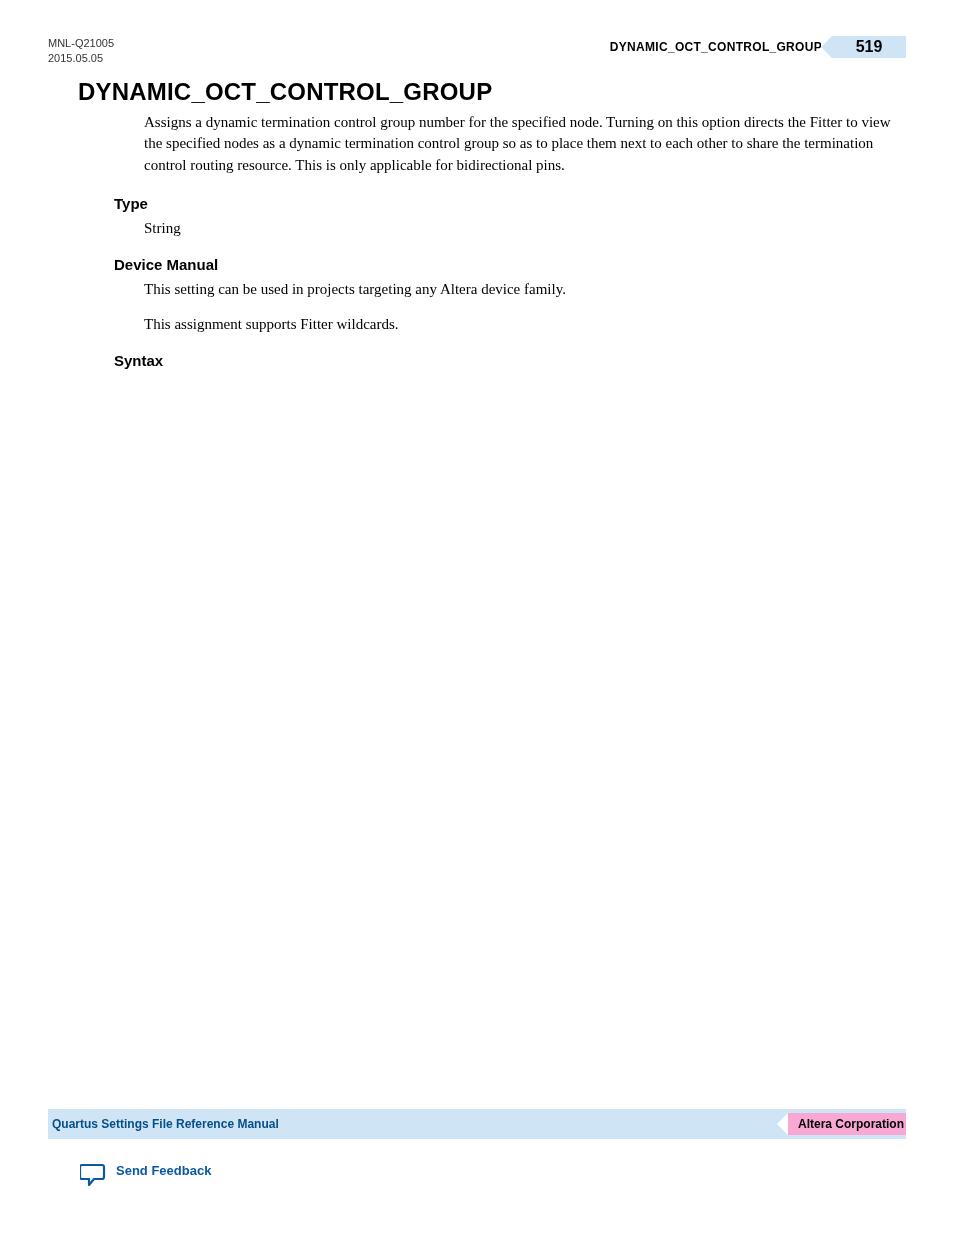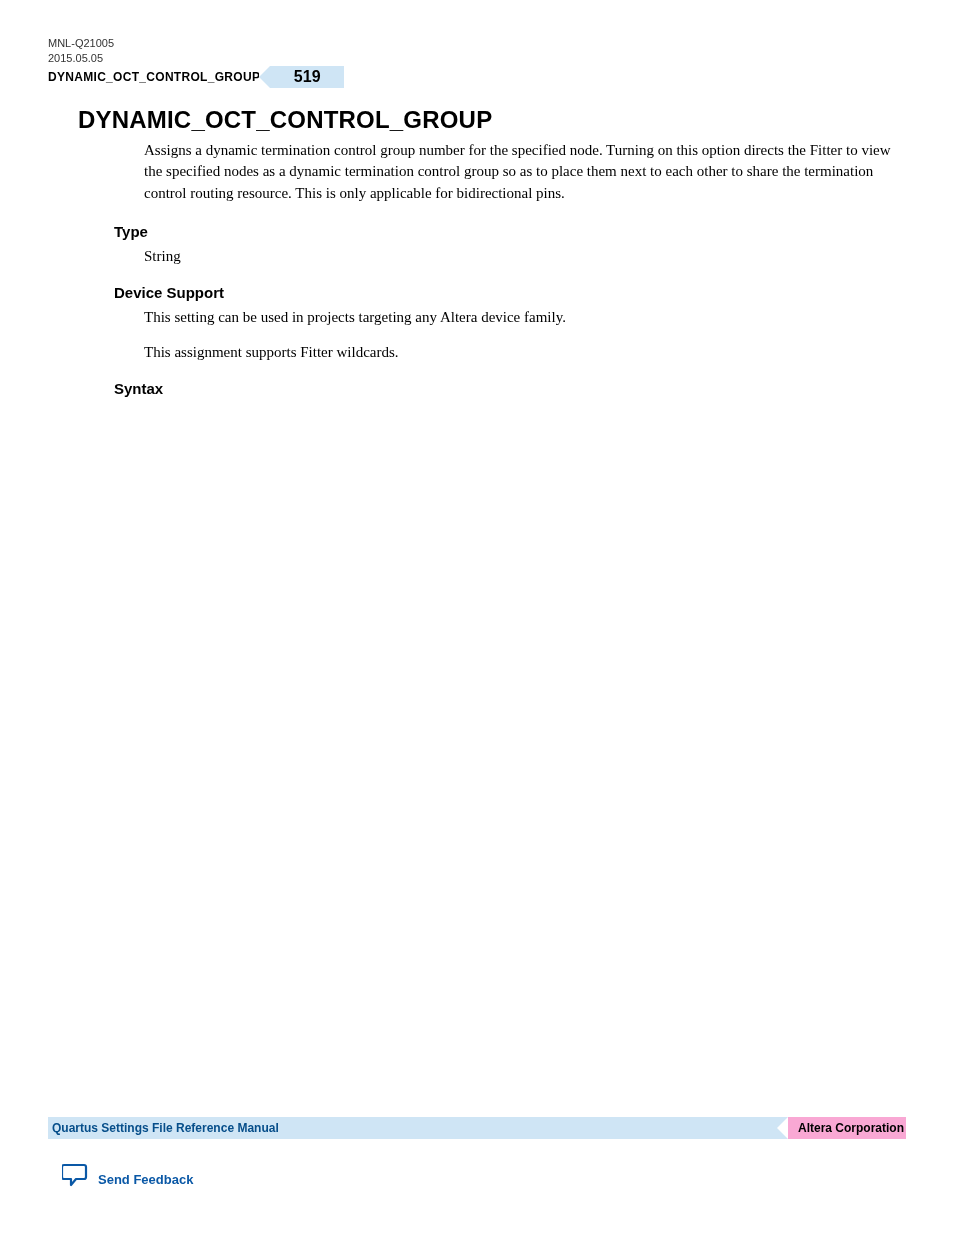--- a/index.html
+++ b/index.html
@@ -13,22 +13,21 @@
   }
   .page {
     padding: 36px 48px 48px 48px;
     position: relative;
     height: 100%;
   }
   .header-row {
     display: flex;
     justify-content: space-between;
     align-items: flex-start;
-    margin-bottom: 18px;
-    flex-direction: column;
+    margin-bottom: 12px;
   }
   .doc-meta {
     font-family: "Myriad Pro", "Segoe UI", Arial, sans-serif;
     font-size: 11px;
     color: #333;
     line-height: 1.35;
   }
   .header-right {
     display: flex;
     align-items: center;
@@ -106,21 +105,21 @@
     color: #000;
   }
   .footer {
     position: absolute;
     left: 48px;
     right: 48px;
     bottom: 48px;
   }
   .footer-bar {
     background: #cfe5f5;
-    height: 22px;
+    height: 30px;
     display: flex;
     align-items: center;
     justify-content: space-between;
     padding: 0 0 0 0;
     position: relative;
     margin-bottom: 24px;
   }
   .footer-bar-left {
     font-family: "Myriad Pro", "Segoe UI", Arial, sans-serif;
     font-size: 12px;
@@ -147,23 +146,23 @@
     color: #000;
     background: #f9a8d4;
     height: 22px;
     display: flex;
     align-items: center;
     padding-left: 10px;
     padding-right: 2px;
   }
   .feedback-row {
     display: flex;
-    align-items: flex-end;
+    align-items: flex-start;
     gap: 10px;
-    margin-left: 14px;
+    margin-left: 32px;
   }
   .feedback-icon svg { display: block; }
   .feedback-link {
     font-family: "Myriad Pro", "Segoe UI", Arial, sans-serif;
     font-size: 13px;
     font-weight: 700;
     color: #0a58a6;
   }
 </style>
 </head>
@@ -187,21 +186,21 @@
   </div>
 
   <h1 class="title">DYNAMIC_OCT_CONTROL_GROUP</h1>
 
   <div class="content">
     <p class="body">Assigns a dynamic termination control group number for the specified node. Turning on this option directs the Fitter to view the specified nodes as a dynamic termination control group so as to place them next to each other to share the termination control routing resource. This is only applicable for bidirectional pins.</p>
 
     <h2 class="section">Type</h2>
     <p class="section-body">String</p>
 
-    <h2 class="section">Device Support</h2>
+    <h2 class="section">Device Manual</h2>
     <p class="section-body">This setting can be used in projects targeting any Altera device family.</p>
 
     <p class="section-body">This assignment supports Fitter wildcards.</p>
 
     <h2 class="section">Syntax</h2>
   </div>
 
   <div class="footer">
     <div class="footer-bar">
       <span class="footer-bar-left">Quartus Settings File Reference Manual</span>

